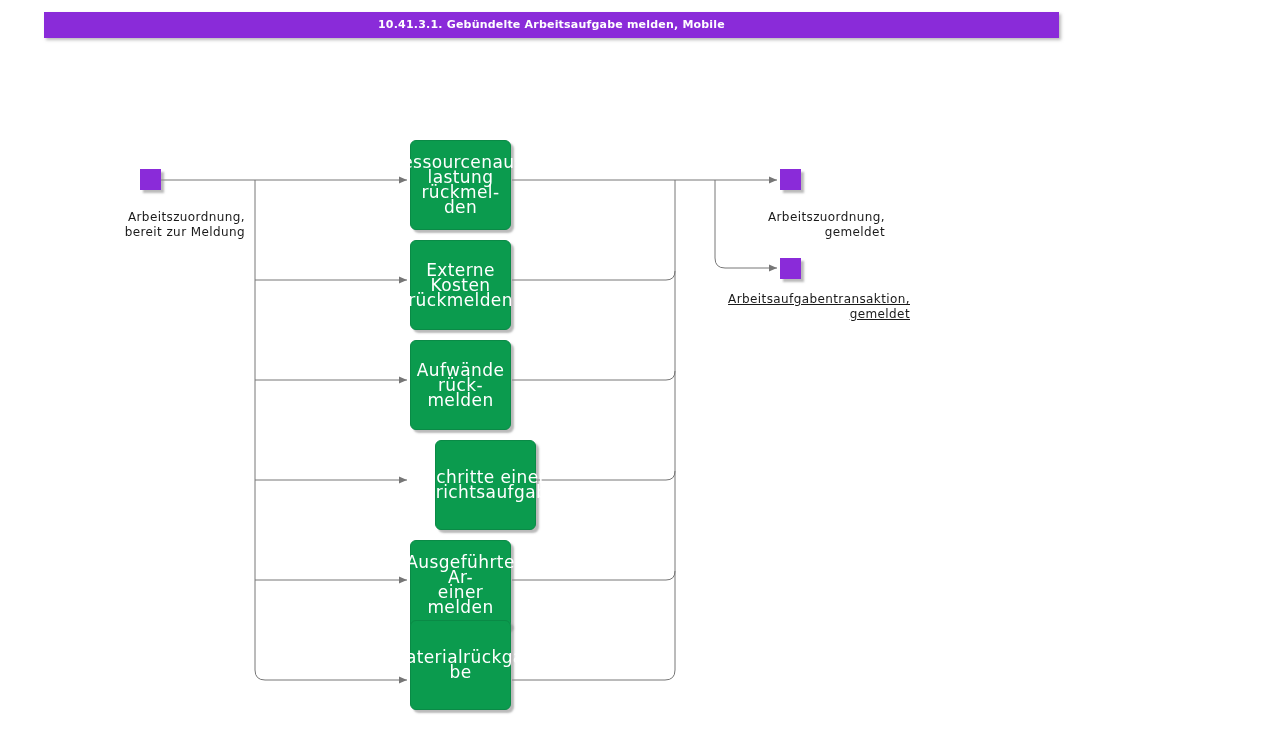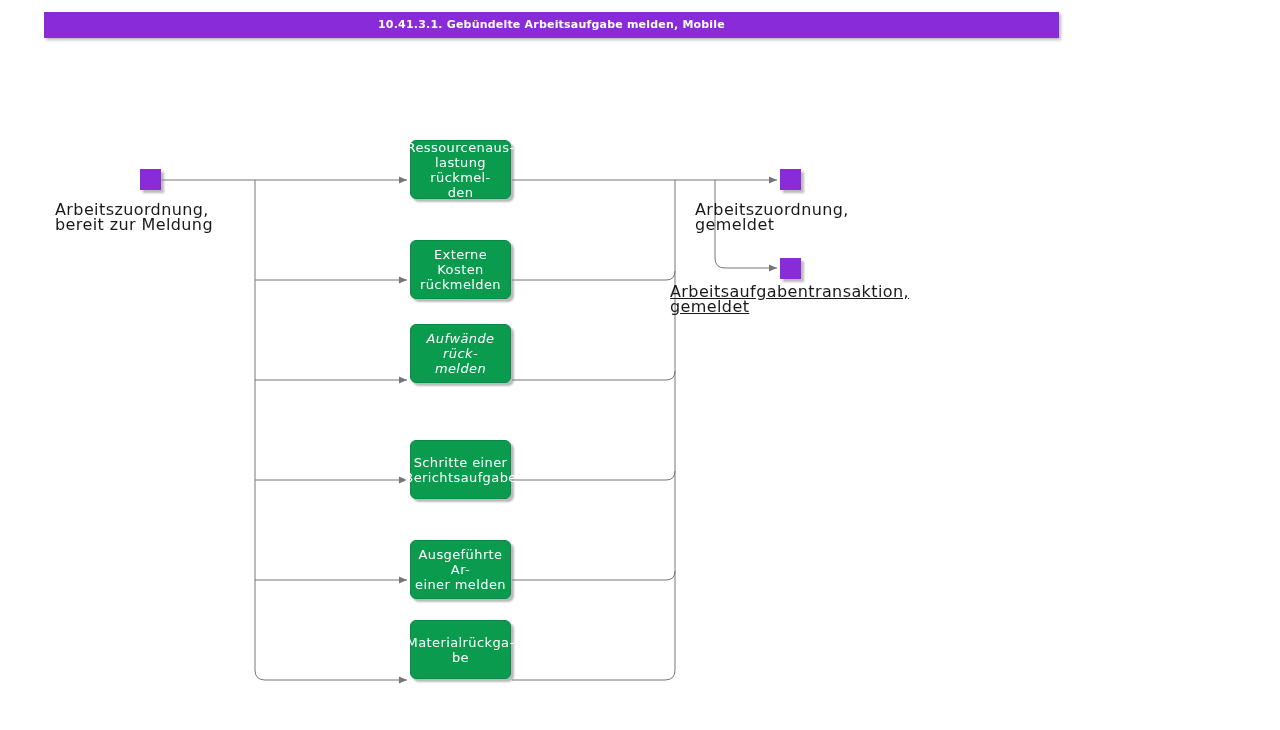--- a/index.html
+++ b/index.html
@@ -36,50 +36,51 @@
     width:21px; height:21px;
     background:#8A2BD9;
     box-shadow:3px 3px 2px rgba(140,140,140,0.6);
   }
   #start-node  { left:140px; top:169px; }
   #end-node-1  { left:780px; top:169px; }
   #end-node-2  { left:780px; top:258px; }
 
   .node-label {
     position:absolute;
-    text-align:left;
-    font-size:16px; line-height:15px;
+    text-align:right;
+    font-size:12px; line-height:15px;
     color:#1a1a1a;
     letter-spacing:0.4px;
     white-space:pre-line;
+    margin-top:8px;
   }
   #start-label { left:55px;  top:202px; width:190px; }
   #end-label-1 { left:695px; top:202px; width:190px; }
   #end-label-2 { left:670px; top:284px; width:240px;text-decoration:underline; }
 
   
   .activity {
     position:absolute; left:410px;
-    width:101px; height:59px;
+    width:101px; height:90px;
     box-sizing:border-box;
     background:#0B9B4E;
     border:1px solid #0A8A46;
     border-radius:6px;
     box-shadow:3px 3px 2px rgba(140,140,140,0.6);
     color:#ffffff;
-    font-size:13px; line-height:15px;
+    font-size:17px; line-height:15px;
     letter-spacing:0.4px;
     display:flex; align-items:center; justify-content:center;
     text-align:center;
   }
   .activity .activity-label { white-space:pre-line; }
   #activity-0 { top:140px; }
   #activity-1 { top:240px; }
-  #activity-2 { top:324px;font-style:italic; }
-  #activity-3 { top:440px; }
+  #activity-2 { top:340px; }
+  #activity-3 { top:440px;margin-left:25px; }
   #activity-4 { top:540px; }
   #activity-5 { top:620px; }
 </style>
 </head>
 <body>
 
 <div class="titlebar">10.41.3.1. Gebündelte Arbeitsaufgabe melden, Mobile</div>
 
 <svg class="connectors" width="1280" height="730" viewBox="0 0 1280 730">
   <defs>

